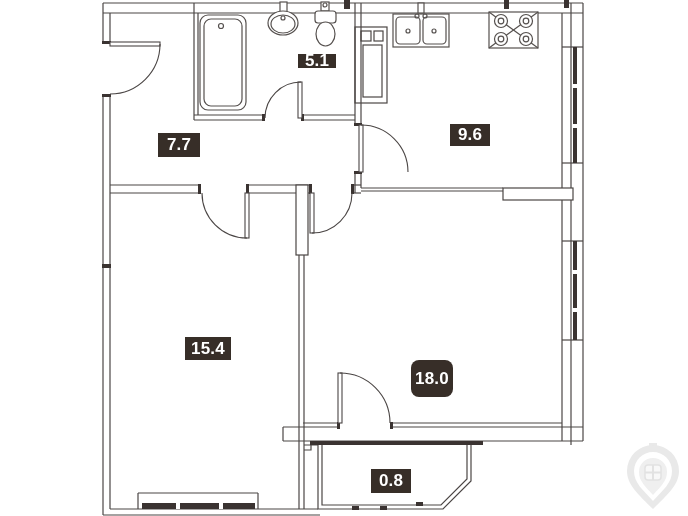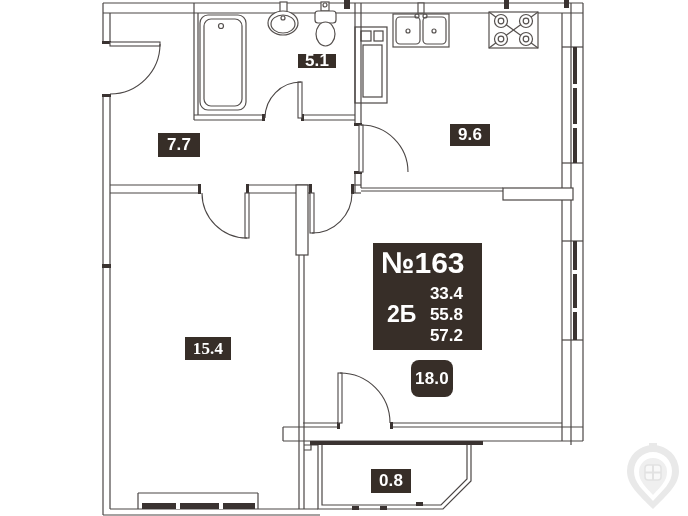--- a/index.html
+++ b/index.html
@@ -222,31 +222,20 @@
       <line x1="20" y1="31.5" x2="36" y2="31.5" stroke="#e2e2e2" stroke-width="2"></line>
     </g>
   </svg>
 
   <div class="area-label" style="left:265px;top:54px;width:38px;height:14px;margin-left:33px;">5.1</div>
 
   <div class="area-label" style="left:158px;top:133px;width:42px;height:24px;">7.7</div>
 
   <div class="area-label" style="left:450px;top:96px;width:40px;height:22px;margin-top:28px;">9.6</div>
 
-  <div class="area-label" style="left:185px;top:337px;width:46px;height:23px;font-family:Liberation Serif, serif;">15.4</div>
+  <div class="area-label" style="left:185px;top:337px;width:46px;height:23px;">15.4</div>
 
   <div class="area-label" style="left:411px;top:360px;width:42px;height:37px;border-radius:8px;">18.0</div>
 
   <div class="area-label" style="left:371px;top:469px;width:40px;height:24px;">0.8</div>
 
-  <div class="info-box">
-    <div class="info-number">№163</div>
-    <div class="info-row">
-      <div class="info-type">2Б</div>
-      <div class="info-values">
-        <div>33.4</div>
-        <div>55.8</div>
-        <div>57.2</div>
-      </div>
-    </div>
-  </div>
 
 </div>
 
 </body></html>

